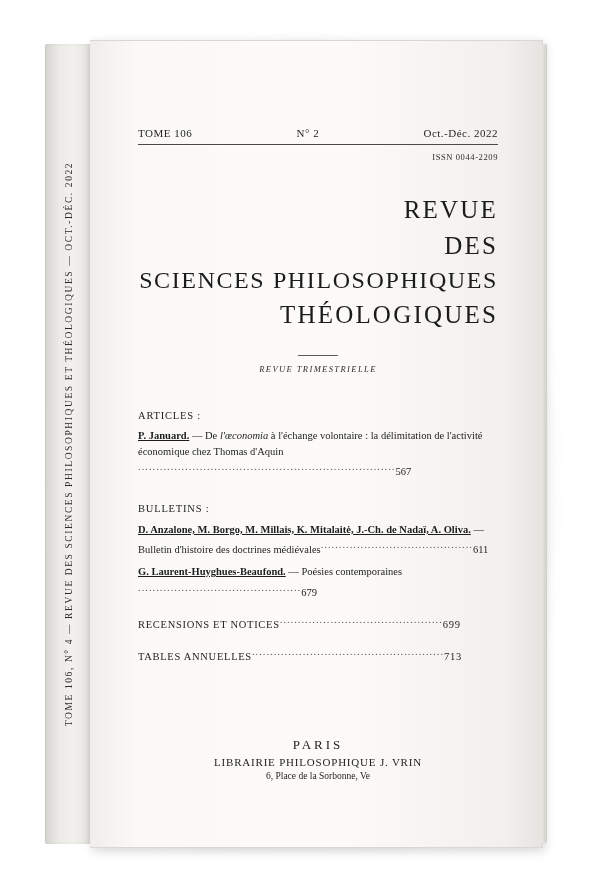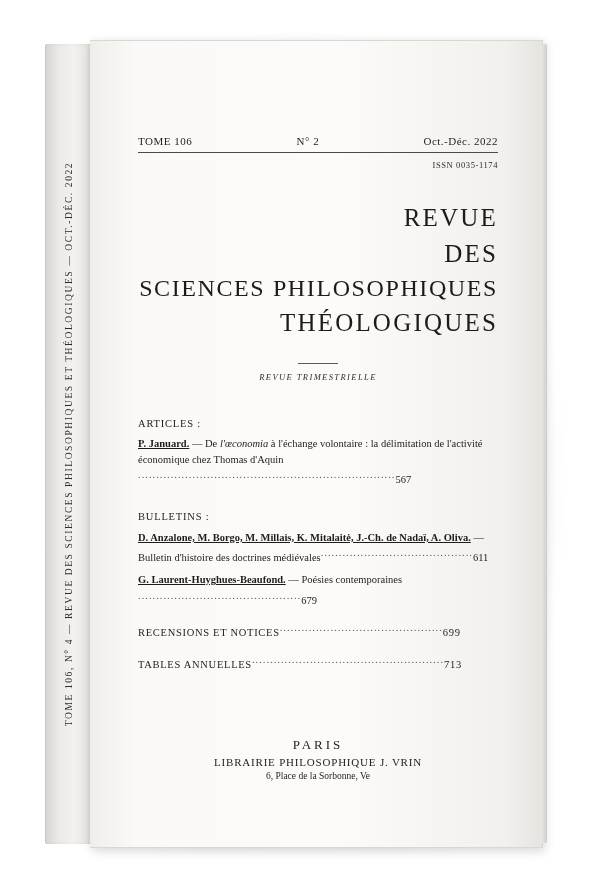--- a/index.html
+++ b/index.html
@@ -86,21 +86,20 @@
     border-top-right-radius: 2px;
     border-bottom-right-radius: 2px;
   }
 
   #cover-inner {
     position: absolute;
     left: 48px;
     right: 44px;
     top: 86px;
     bottom: 60px;
-    margin-top: 8px;
   }
 
   
   .masthead-row {
     display: flex;
     justify-content: space-between;
     align-items: baseline;
     font-size: 11px;
     letter-spacing: 0.5px;
     color: #242424;
@@ -244,21 +243,21 @@
 
   <div id="cover">
     <div id="cover-inner">
 
       <div class="masthead-row">
         <span class="tome">TOME 106</span>
         <span class="issue">N° 2</span>
         <span class="date">Oct.-Déc. 2022</span>
       </div>
       <div class="rule"></div>
-      <div class="issn">ISSN 0035-1174</div>
+      <div class="issn">ISSN 0044-2209</div>
 
       <div id="title-block">
         <div class="tline">REVUE</div>
         <div class="tline">DES</div>
         <div class="tline wide">SCIENCES PHILOSOPHIQUES</div>
         <div class="tline">THÉOLOGIQUES</div>
       </div>
 
       <div class="ornament"></div>
       <div id="periodicity">REVUE TRIMESTRIELLE</div>

